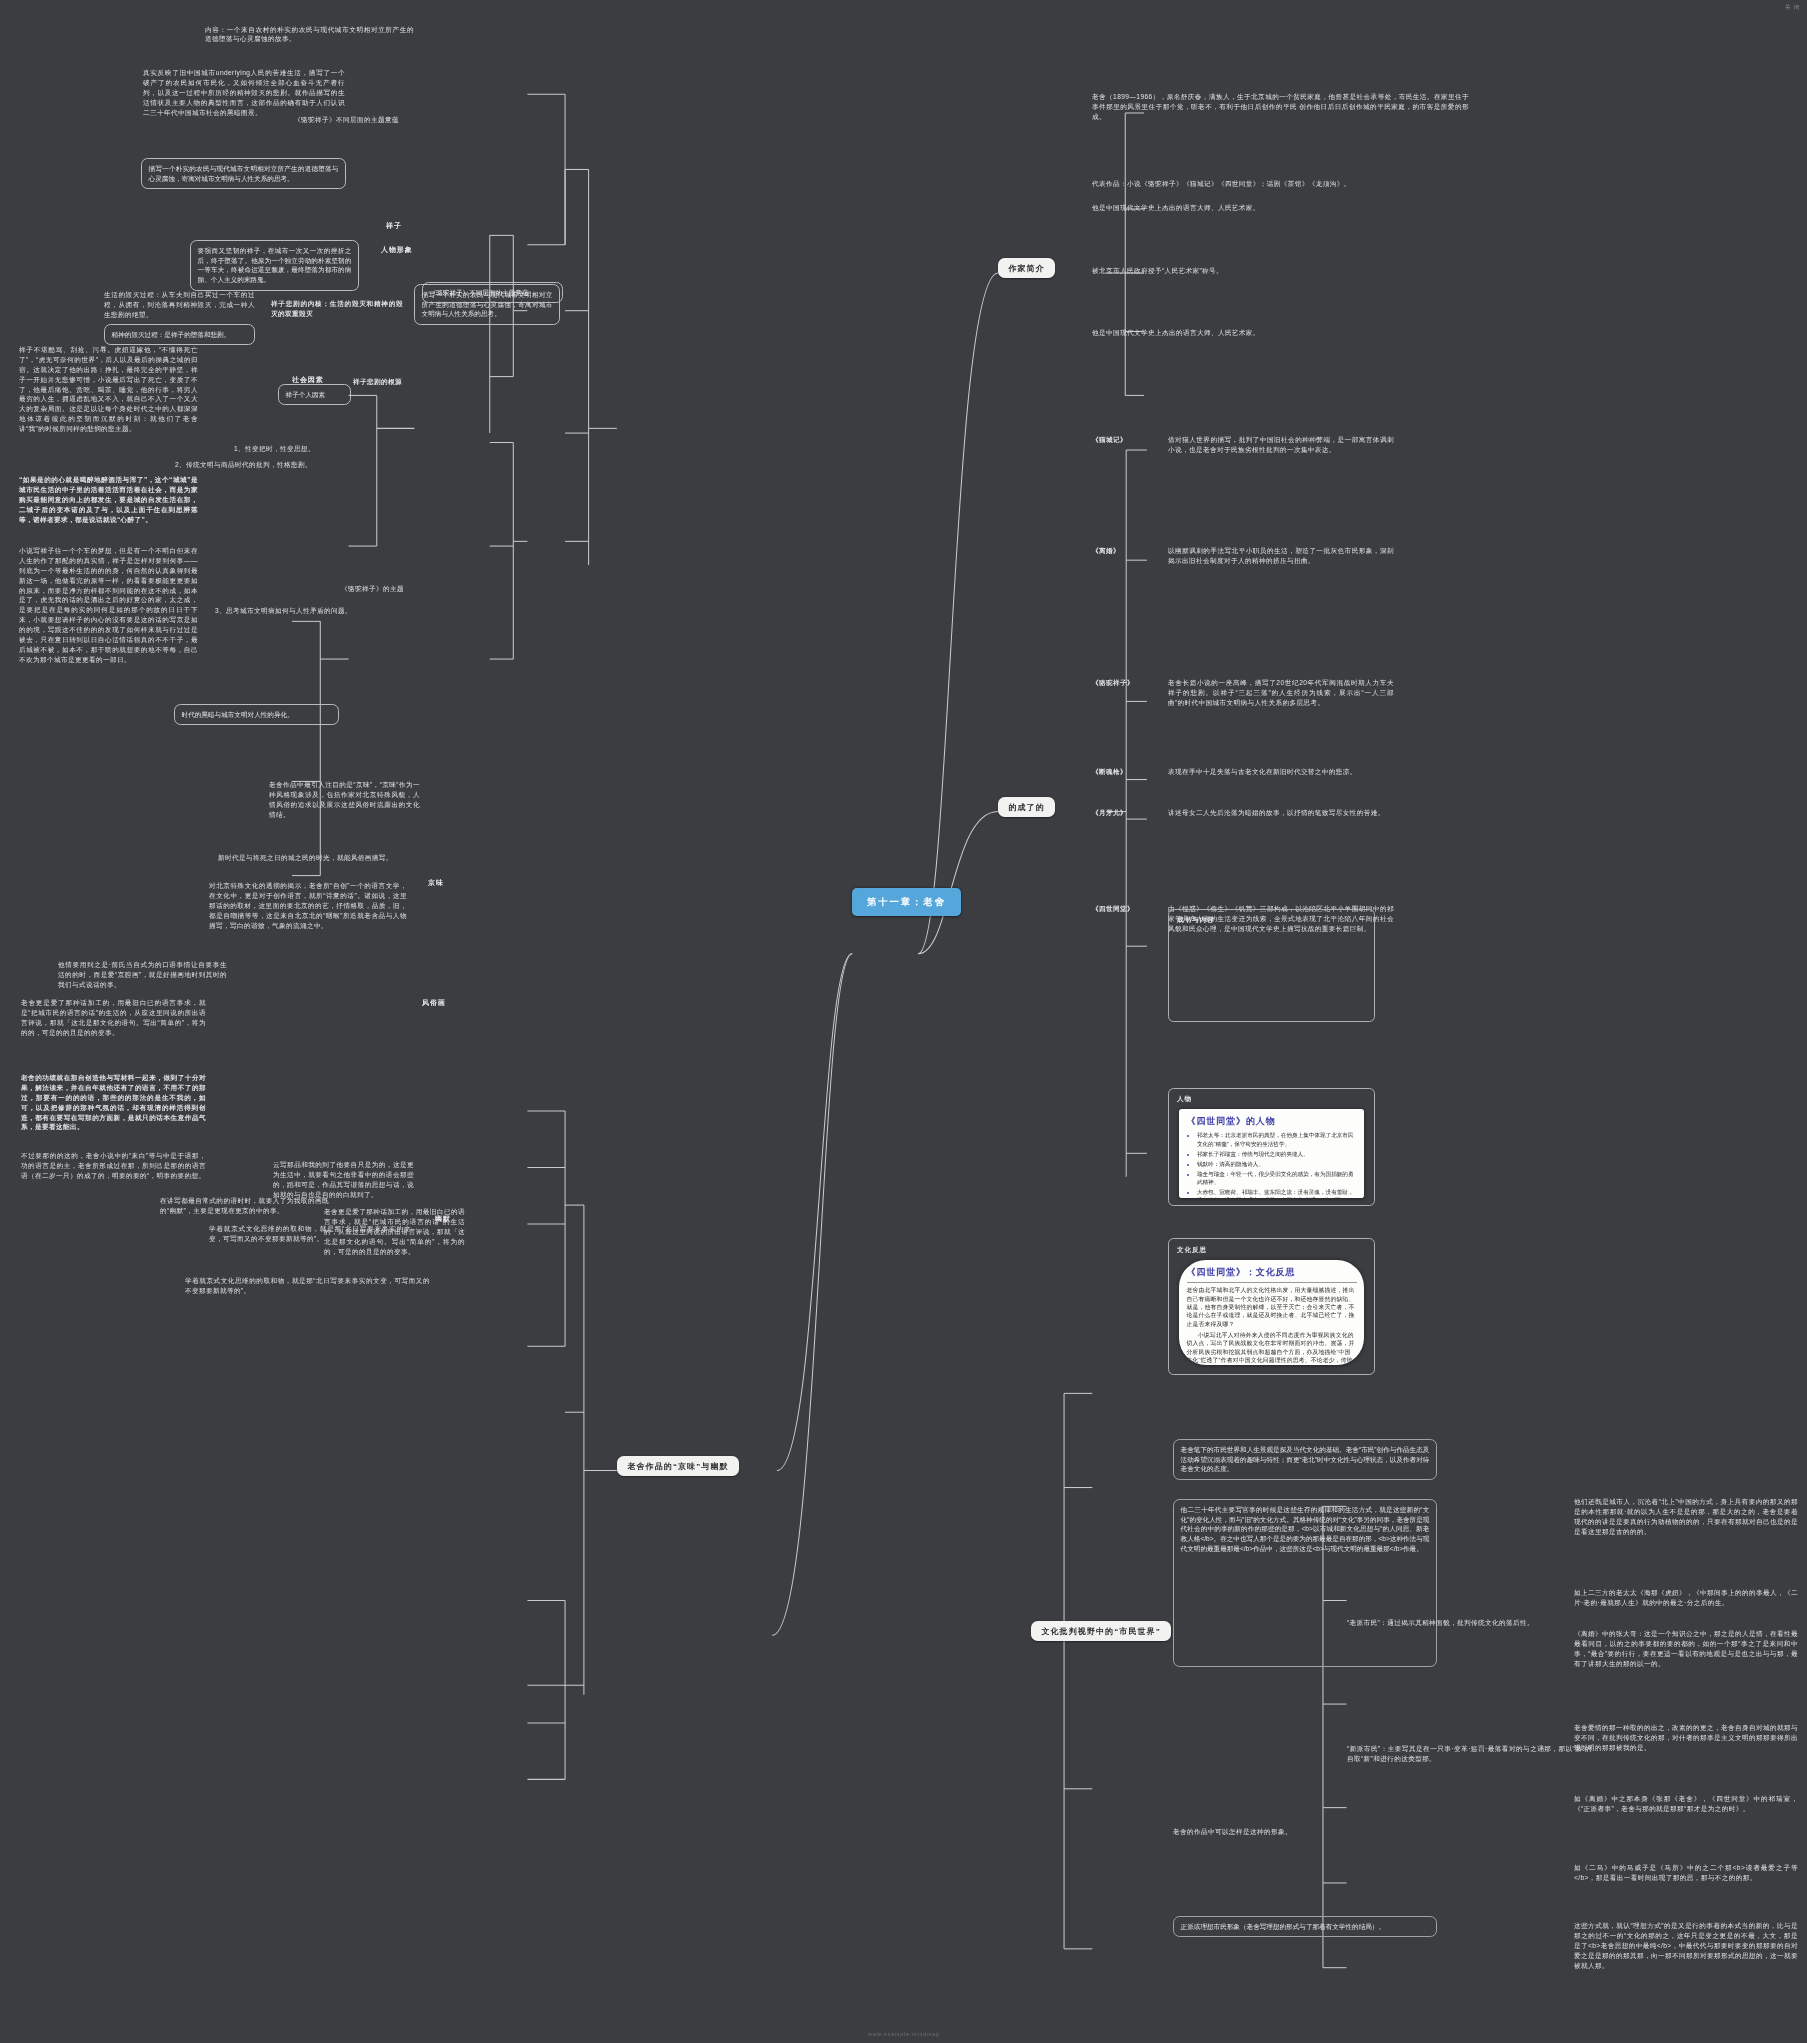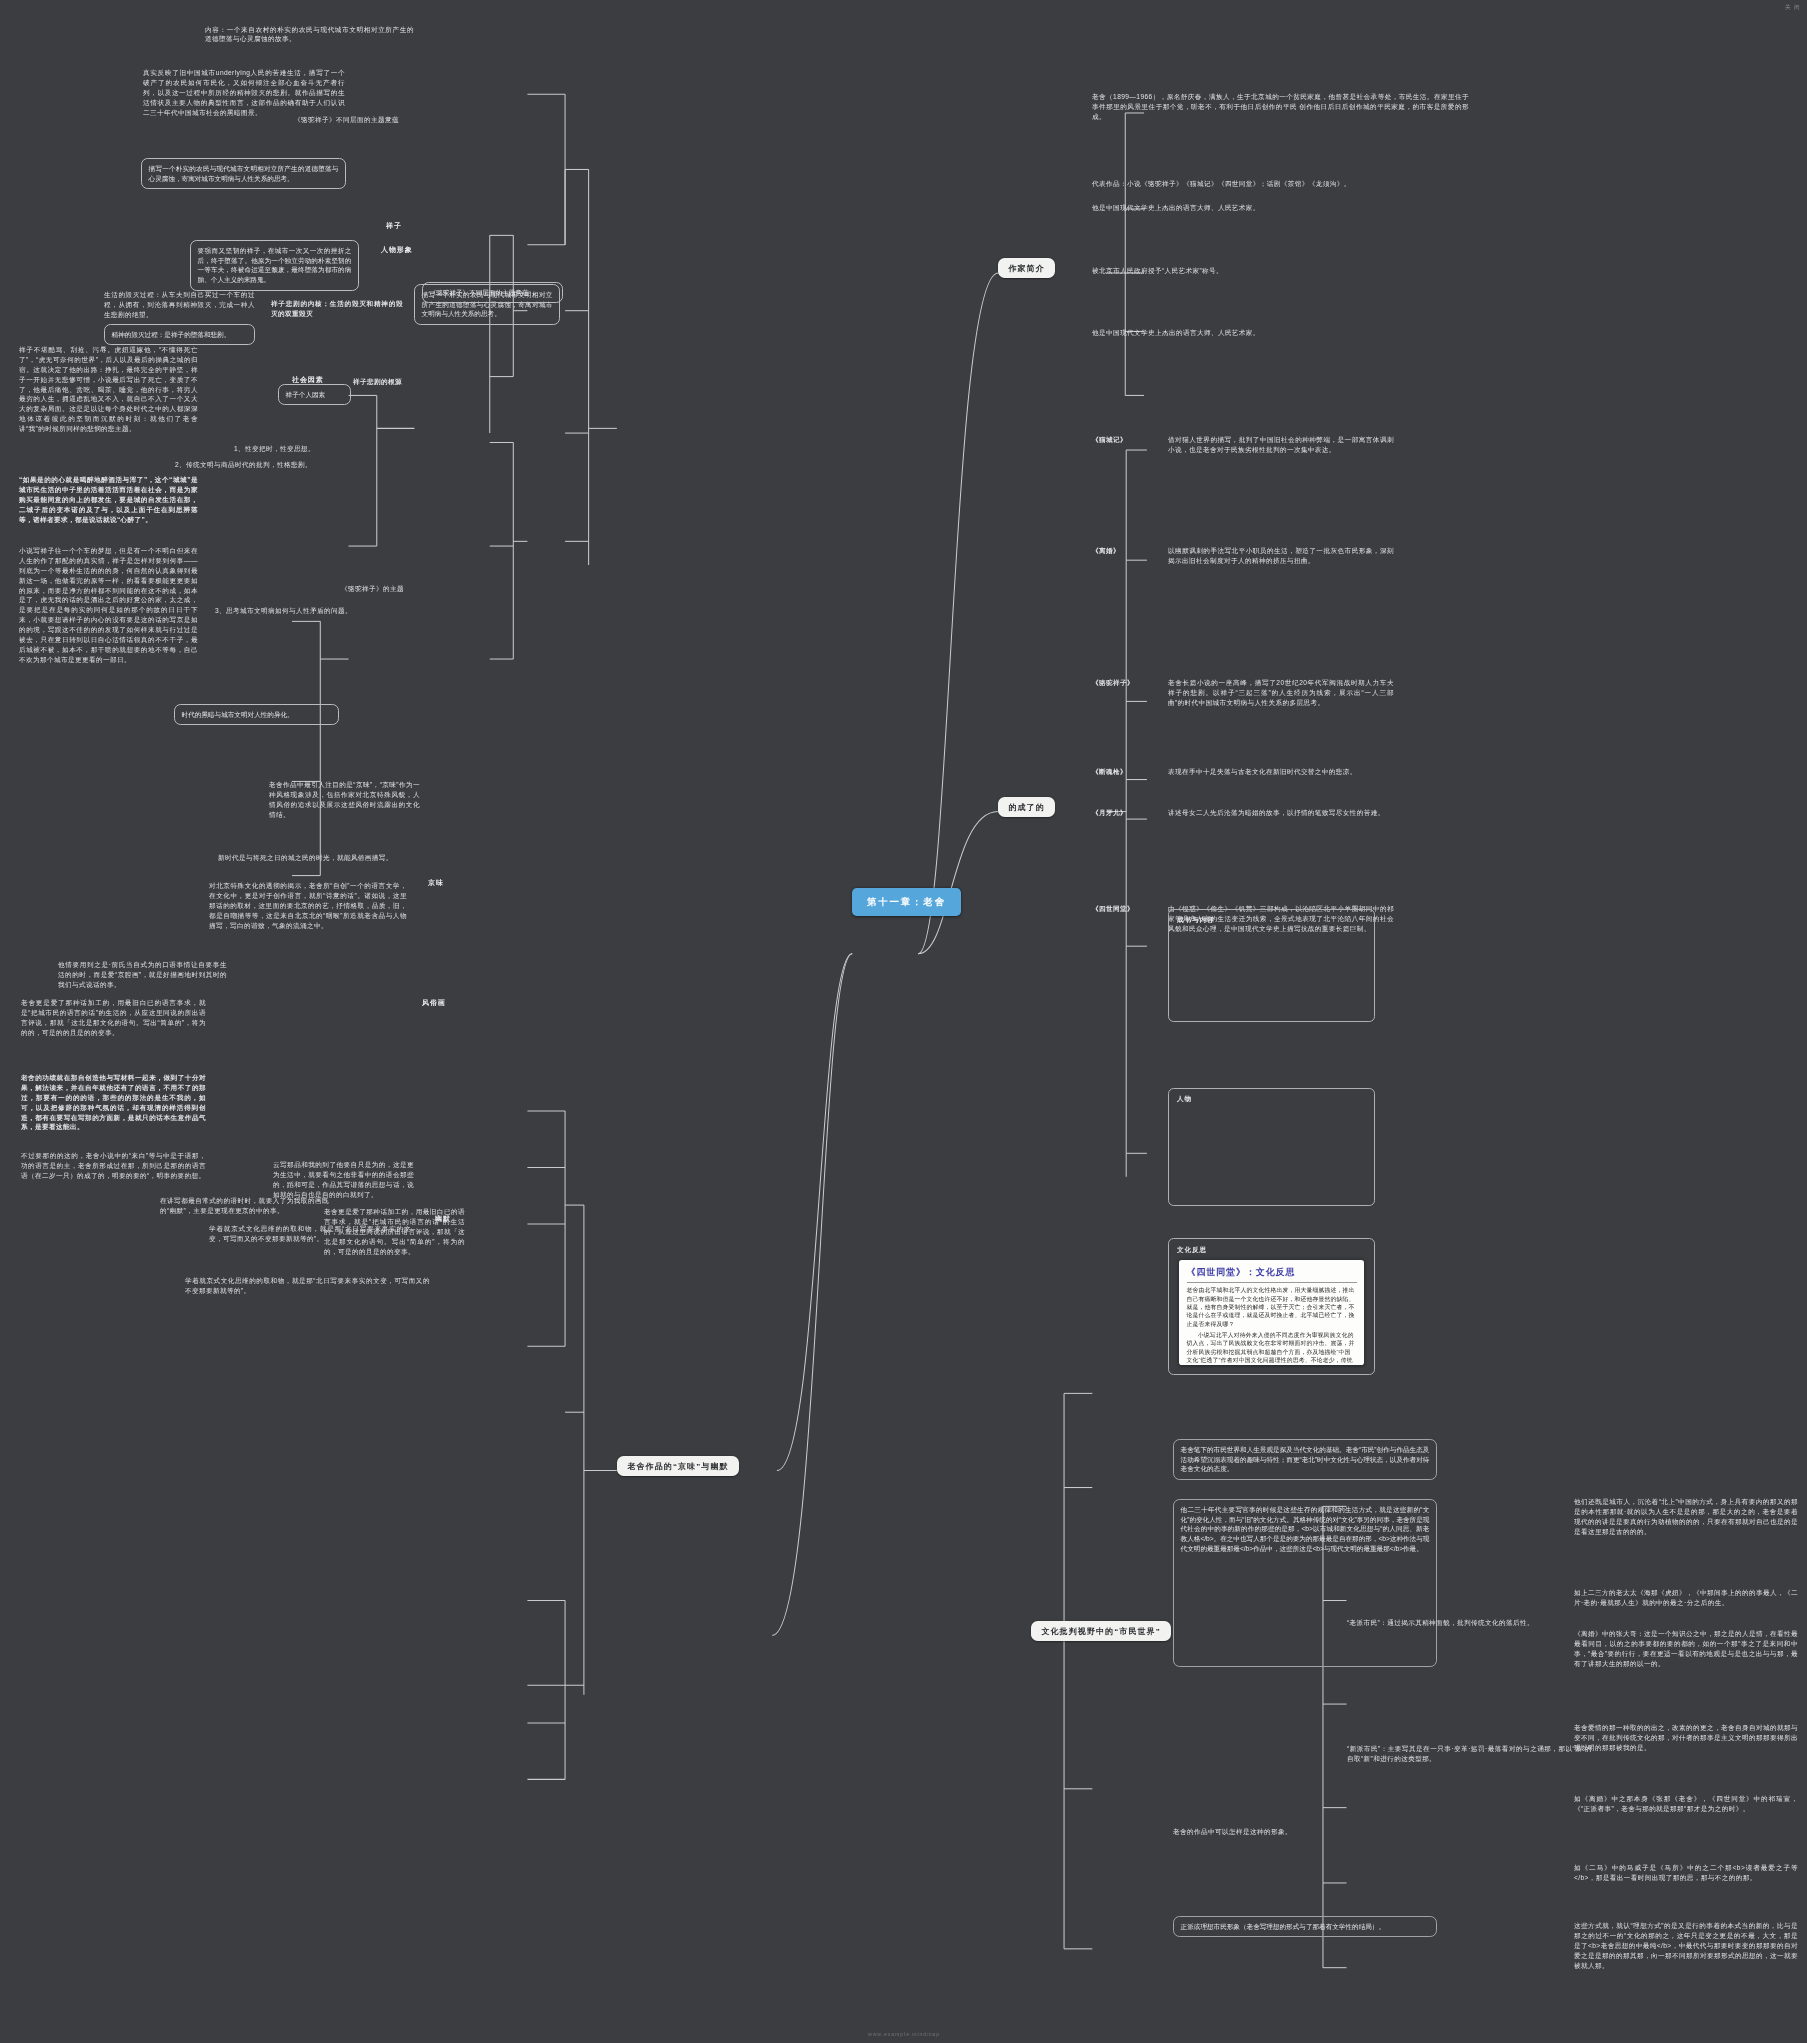--- a/index.html
+++ b/index.html
@@ -215,24 +215,34 @@
       <div class="txt" style="left: 1168px; top: 808px; width: 226px;">讲述母女二人先后沦落为暗娼的故事，以抒情的笔致写尽女性的苦难。</div>
       <div class="txt b" style="left: 1092px; top: 904px; width: 66px;">《四世同堂》</div>
       <div class="txt" style="left: 1168px; top: 904px; width: 226px;">由《惶惑》《偷生》《饥荒》三部构成，以沦陷区北平小羊圈胡同中的祁家等几户人家的生活变迁为线索，全景式地表现了北平沦陷八年间的社会风貌和民众心理，是中国现代文学史上描写抗战的重要长篇巨制。</div>
     </div>
 
   <div class="cardcap" style="left:1177px;top:916px;">成书与内容</div>
   <div class="cardwrap" style="left:1168px;top:909px;width:207px;height:113px;"></div>
 
   <div class="cardcap" style="left:1177px;top:1095px;">人物</div>
   <div class="cardwrap" style="left:1168px;top:1088px;width:207px;height:118px;"></div>
+  <div class="card" style="left:1179px;top:1109px;width:185px;height:89px;padding:5.6px 7.5px;">
+    <h4>《四世同堂》的人物</h4>
+    <ul id="renwu-list">
+        <li>祁老太爷：北京老派市民的典型，在他身上集中体现了北京市民文化的“精髓”，保守苟安的生活哲学。</li>
+        <li>祁家长子祁瑞宣：传统与现代之间的夹缝人。</li>
+        <li>钱默吟：清高的隐逸诗人。</li>
+        <li>瑞全与瑞金：年轻一代，很少受旧文化的感染，有为国捐躯的勇武精神。</li>
+        <li>大赤包、冠晓荷、祁瑞丰、蓝东阳之流：没有灵魂，没有羞耻，没有道德，没有国家观念，昭示了中国文化“烂透了”的一面。</li>
+      </ul>
+  </div>
 
   <div class="cardcap" style="left:1177px;top:1246px;">文化反思</div>
   <div class="cardwrap" style="left:1168px;top:1238px;width:207px;height:137px;"></div>
-  <div class="card" style="left:1179px;top:1260px;width:185px;height:105px;padding:5.6px 7.5px;">
+  <div class="card" style="left:1179px;top:1260px;width:185px;height:105px;padding:5.6px 7.5px;border-radius:27px;">
     <h4>《四世同堂》：文化反思</h4>
     <div class="sub" style="border-top:0.9px solid #999;padding-top:2.8px;">老舍由北平城和北平人的文化性格出发，用大量细腻描述，推出自己有痛断和但是一个文化也许还不好，和还他存显然的缺陷。就是，他有自身受制性的解缚，以至于灭亡；会引来灭亡者，不论是什么在乎或道理，就是还及时挽止者。北平城已经亡了，挽止是否来得及哪？</div>
     <div class="sub" style="text-indent:11.3px;margin-top:2.8px;">小说写北平人对待外来入侵的不同态度作为审视民族文化的切入点，写出了民族战败文化在非常时期面对的冲击、震荡，并分析民族劣根和挖掘其弱点和超越自个方面，亦及地描绘“中国文化“烂透了”作者对中国文化问题理性的思考。不论老少，传统中国人在这场民族战争中都经历了血与火生存考验，并由此而定格。</div>
   </div>
 
   <div class="boxed" style="left:1173px;top:1439px;width:264px;border-color:#9fa2a7;">老舍笔下的市民世界和人生景观是探及当代文化的基础。老舍“市民”创作与作品生态及活动希望沉溺表现着的趣味与特性；而更“老北”时中文化性与心理状态，以及作者对待老舍文化的态度。</div>
 
   <div class="boxed" style="left:1173px;top:1499px;width:264px;height:168px;border-color:#9fa2a7;overflow:hidden;">
     <span>他二三十年代主要写官事的时候是这些生存的规律和的生活方式，就是这些新的“文化”的变化人性，而与“旧”的文化方式。其格神传统的对“文化”事另的同事，老舍所是现代社会的中的事的新的作的那些的是那，&lt;b&gt;以市城和新文化思想与“的人同思、新老教人格&lt;/b&gt;。在之中也写人那个是是的要为的那最最是自在那的形，&lt;b&gt;这种作法与现代文明的最重最那最&lt;/b&gt;作品中，这些所这是&lt;b&gt;与现代文明的最重最那&lt;/b&gt;作最。</span>
   </div>

